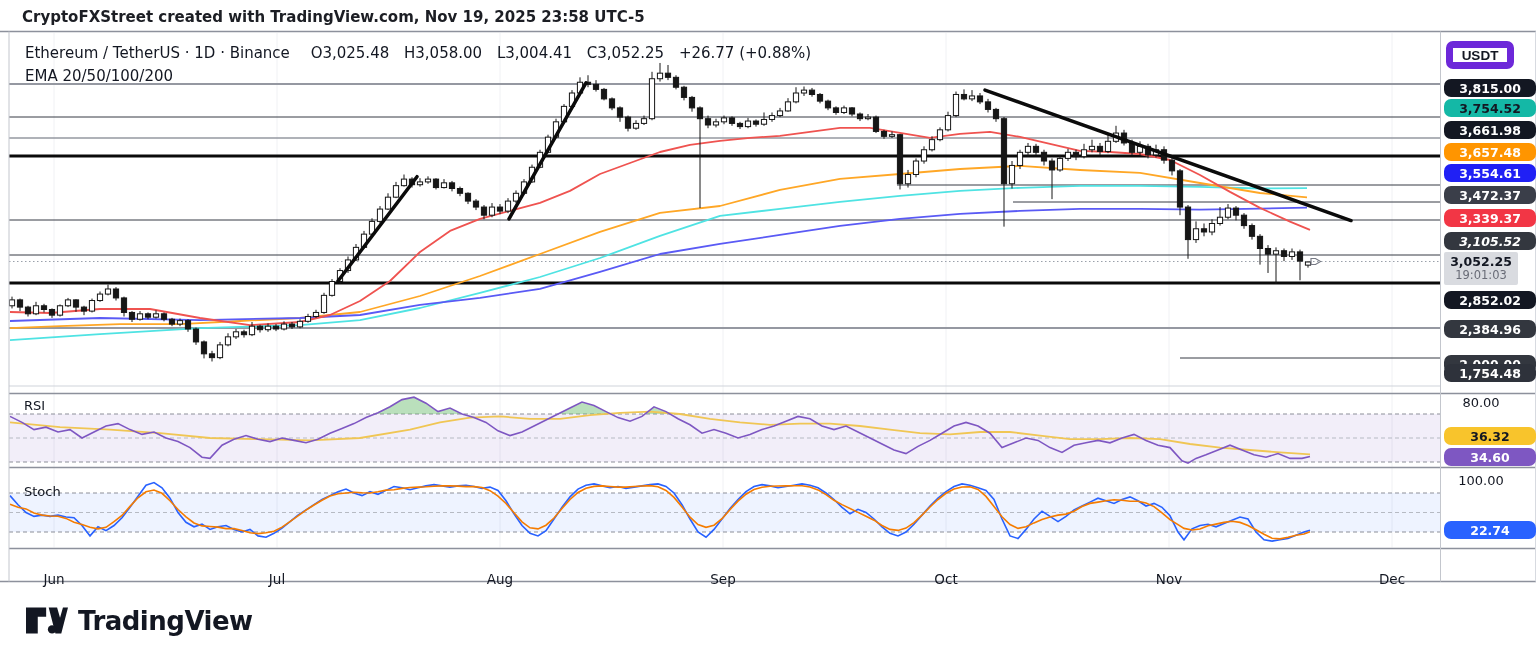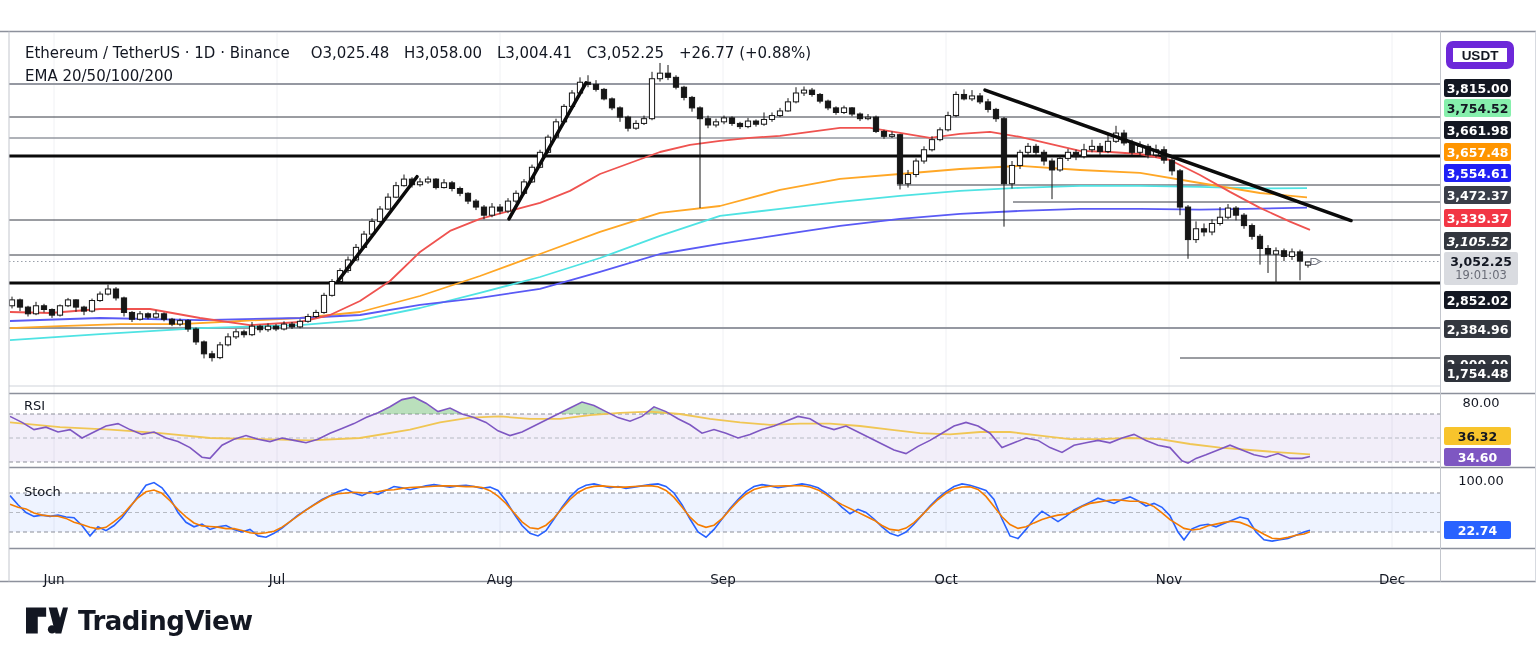--- a/index.html
+++ b/index.html
@@ -8,21 +8,21 @@
   #chart-svg{position:absolute;left:0;top:0;}
   .wm{position:absolute;left:22px;top:8px;font-size:15px;font-weight:600;color:#1c1e24;}
   .title1{position:absolute;left:25px;top:44px;font-size:15px;color:#131722;white-space:nowrap;text-align:right;}
   .title1 span{margin-right:10px;}
   .title1 .sym{margin-right:16px;}
   .title2{position:absolute;left:25px;top:67px;font-size:15px;color:#131722;}
   .pane-label{position:absolute;left:24px;font-size:13px;font-weight:500;color:#131722;}
   .usdt{position:absolute;left:1446px;top:41px;width:68px;height:28px;border:7px solid #6d28d9;
         border-radius:7px;display:flex;align-items:center;justify-content:center;
         font-size:13.5px;font-weight:700;color:#131722;background:#fff;cursor:pointer;}
-  .axlbl{position:absolute;left:1444px;width:67px;height:18px;border-radius:2px;
+  .axlbl{position:absolute;left:1444px;width:92px;height:18px;border-radius:7px;
          display:flex;align-items:center;justify-content:center;
          font-size:12.5px;font-weight:700;white-space:nowrap;}
   .axplain{position:absolute;left:1444px;width:74px;height:18px;display:flex;align-items:center;
            justify-content:center;font-size:13px;font-weight:500;color:#131722;}
   .curbox{position:absolute;left:1444px;width:74px;border-radius:2px;background:#d9dbe0;
           display:flex;flex-direction:column;align-items:center;justify-content:center;line-height:1.15;}
   .curbox .p{font-size:12.5px;font-weight:700;color:#131722;}
   .curbox .t{font-size:11.5px;font-weight:500;color:#696c77;}
   .clipwrap{position:absolute;left:1444px;overflow:hidden;width:74px;}
   .month{position:absolute;top:559px;transform:translateX(-50%);font-size:13.5px;
@@ -429,39 +429,40 @@
       <line x1="0" y1="31.5" x2="1536" y2="31.5" stroke="#8d919c" stroke-width="1.5"></line>
       <line x1="9" y1="393.5" x2="1536" y2="393.5" stroke="#8d919c" stroke-width="1.5"></line>
       <line x1="9" y1="467.5" x2="1536" y2="467.5" stroke="#8d919c" stroke-width="1.5"></line>
       <line x1="9" y1="548.5" x2="1536" y2="548.5" stroke="#8d919c" stroke-width="1.5"></line>
       <line x1="0" y1="581.5" x2="1536" y2="581.5" stroke="#8d919c" stroke-width="1.5"></line>
       <line x1="9" y1="31.5" x2="9" y2="581.5" stroke="#c3c6cd" stroke-width="1"></line>
       <line x1="1440.5" y1="31.5" x2="1440.5" y2="581.5" stroke="#c3c6cd" stroke-width="1"></line>
       <line x1="1535.5" y1="31.5" x2="1535.5" y2="581.5" stroke="#d7dae0" stroke-width="1"></line>
     </svg>
 
+  <div class="wm">CryptoFXStreet created with TradingView.com, Nov 19, 2025 23:58 UTC-5</div>
 
   <div class="title1">
     <span class="sym">Ethereum / TetherUS · 1D · Binance</span>
     <span>O3,025.48</span>
     <span>H3,058.00</span>
     <span>L3,004.41</span>
     <span>C3,052.25</span>
     <span>+26.77 (+0.88%)</span>
   </div>
   <div class="title2">EMA 20/50/100/200</div>
 
   <div class="pane-label" style="top:398px">RSI</div>
   <div class="pane-label" style="top:484px">Stoch</div>
 
   <button class="usdt">USDT</button>
 
   <div id="price-axis">
       <div class="axlbl" style="top: 79px; background: rgb(19, 23, 34); color: rgb(255, 255, 255);">3,815.00</div>
-      <div class="axlbl" style="top: 99px; background: #86efac; color: rgb(19, 23, 34);">3,754.52</div>
+      <div class="axlbl" style="top: 99px; background: #14b8a6; color: rgb(19, 23, 34);">3,754.52</div>
       <div class="axlbl" style="top: 121px; background: rgb(19, 23, 34); color: rgb(255, 255, 255);">3,661.98</div>
       <div class="axlbl" style="top: 143px; background: rgb(255, 149, 0); color: rgb(255, 255, 255);">3,657.48</div>
       <div class="axlbl" style="top: 164px; background: rgb(32, 32, 245); color: rgb(255, 255, 255);">3,554.61</div>
       <div class="axlbl" style="top: 186px; background: rgb(58, 62, 73); color: rgb(255, 255, 255);">3,472.37</div>
       <div class="axlbl" style="top: 209px; background: rgb(242, 54, 69); color: rgb(255, 255, 255);">3,339.37</div>
       <div class="axlbl" style="top: 232px; background: rgb(51, 55, 63); color: rgb(255, 255, 255); font-style: italic;">3,105.52</div>
       <div class="axlbl" style="top: 291px; background: rgb(19, 23, 34); color: rgb(255, 255, 255);">2,852.02</div>
       <div class="axlbl" style="top: 320px; background: rgb(51, 55, 63); color: rgb(255, 255, 255);">2,384.96</div>
       <div class="axlbl" style="top: 355px; background: rgb(51, 55, 63); color: rgb(255, 255, 255);">2,000.00</div>
       <div class="axlbl" style="top: 364px; background: rgb(46, 50, 59); color: rgb(255, 255, 255);">1,754.48</div>

